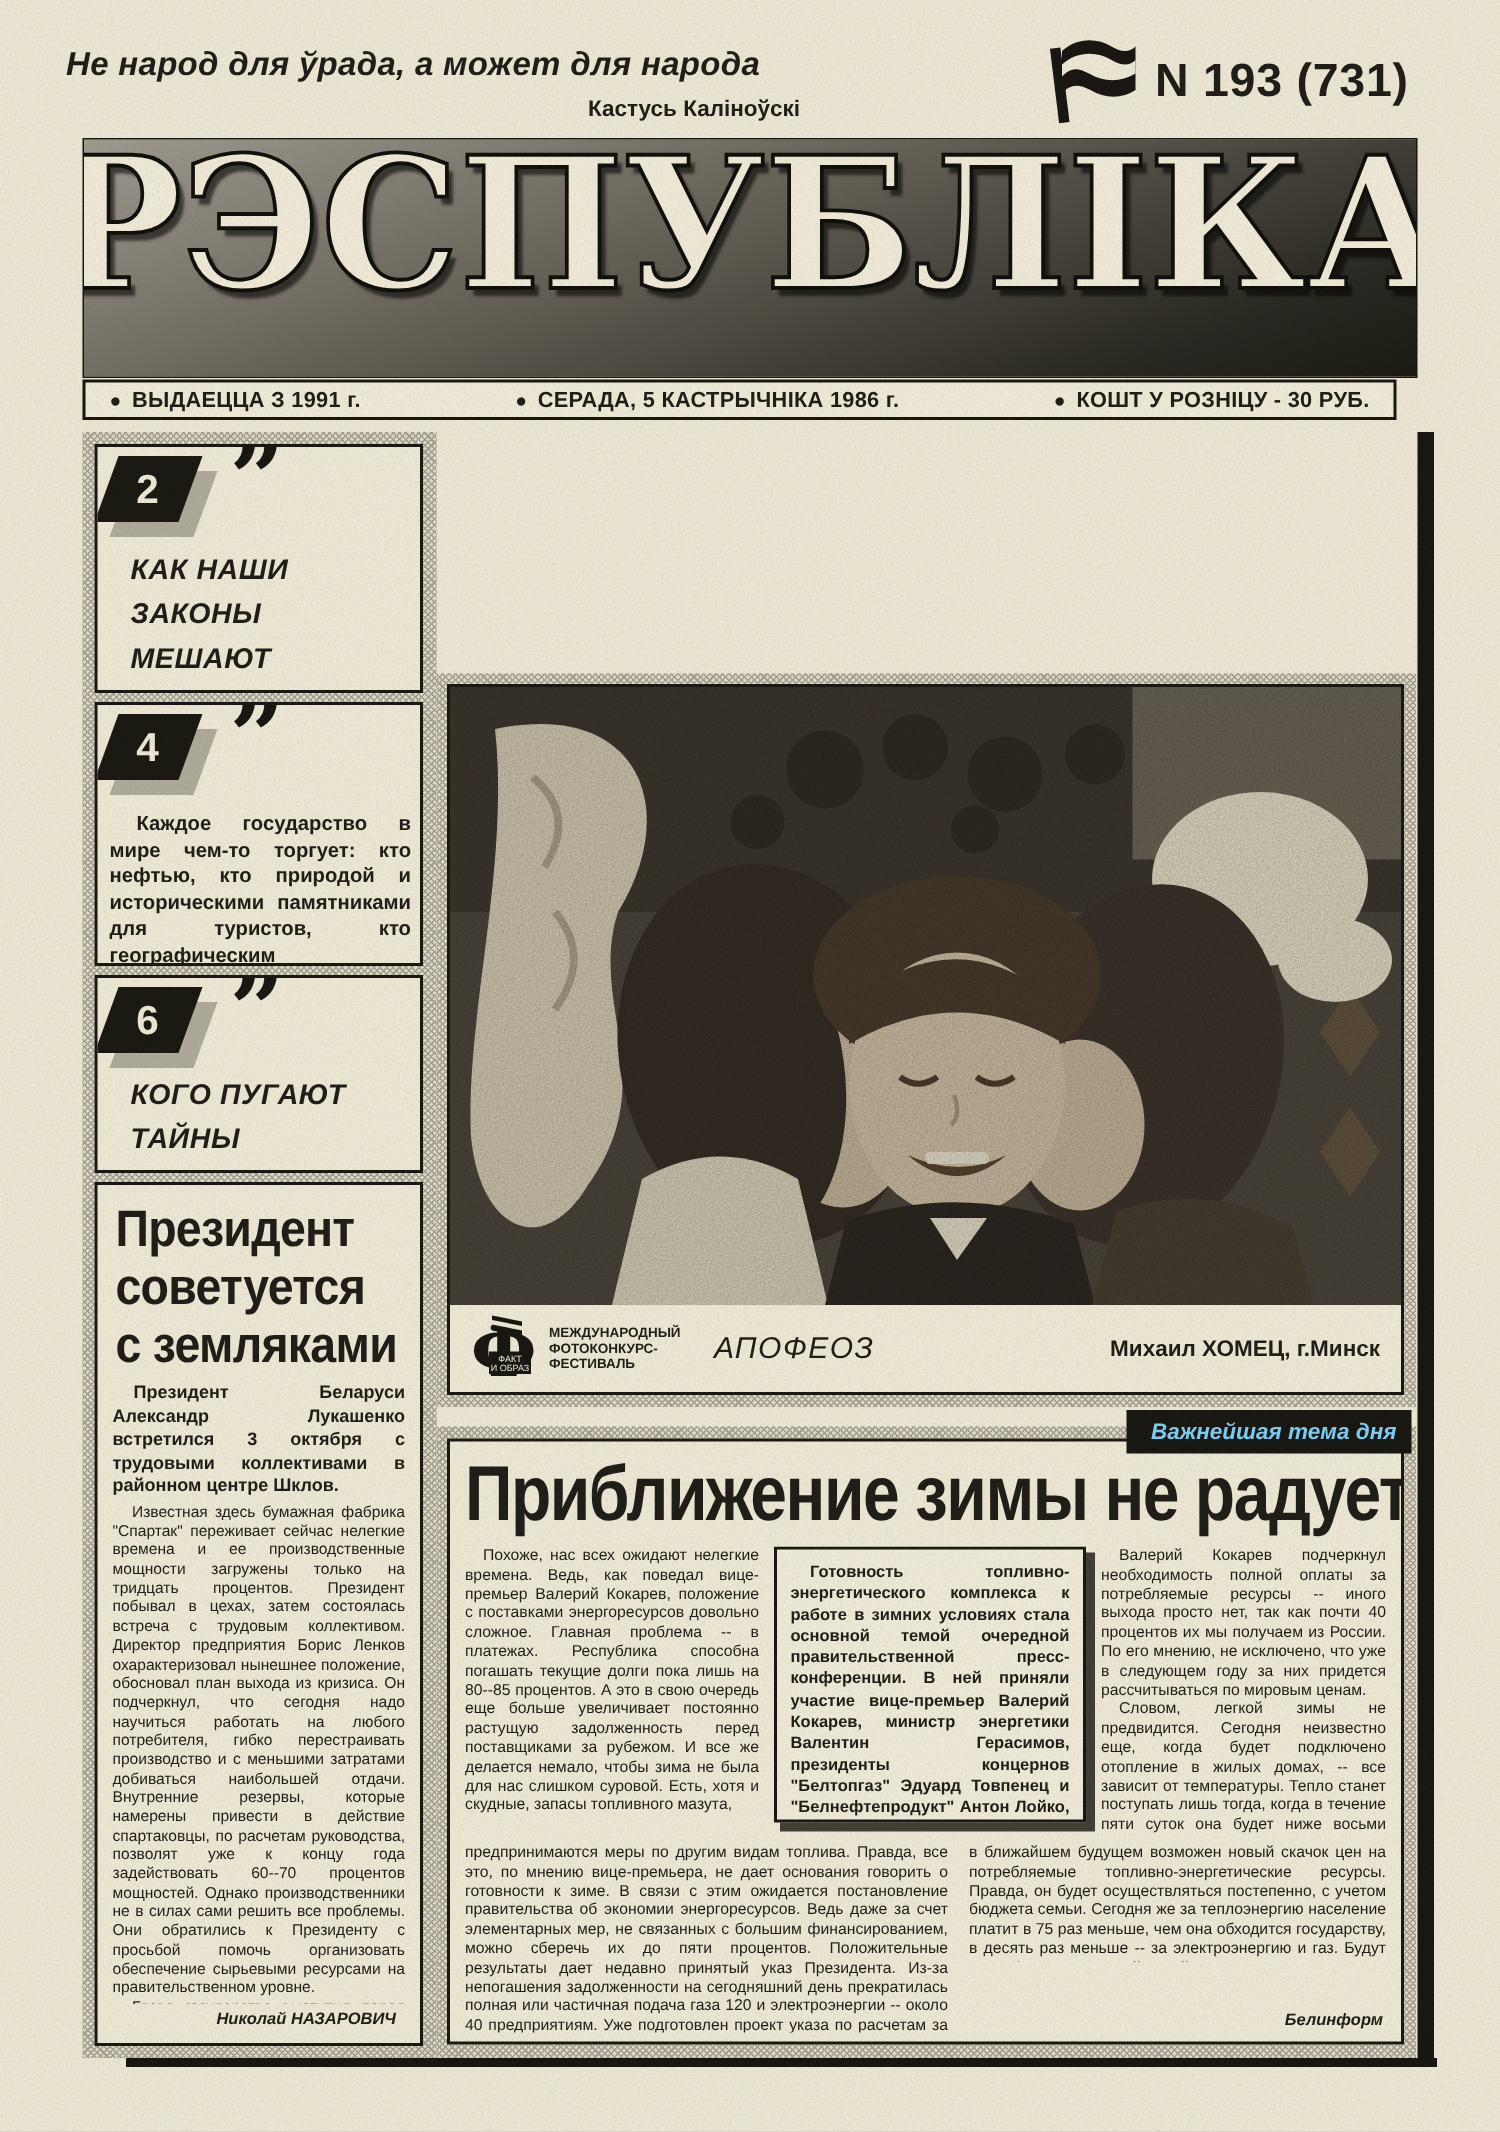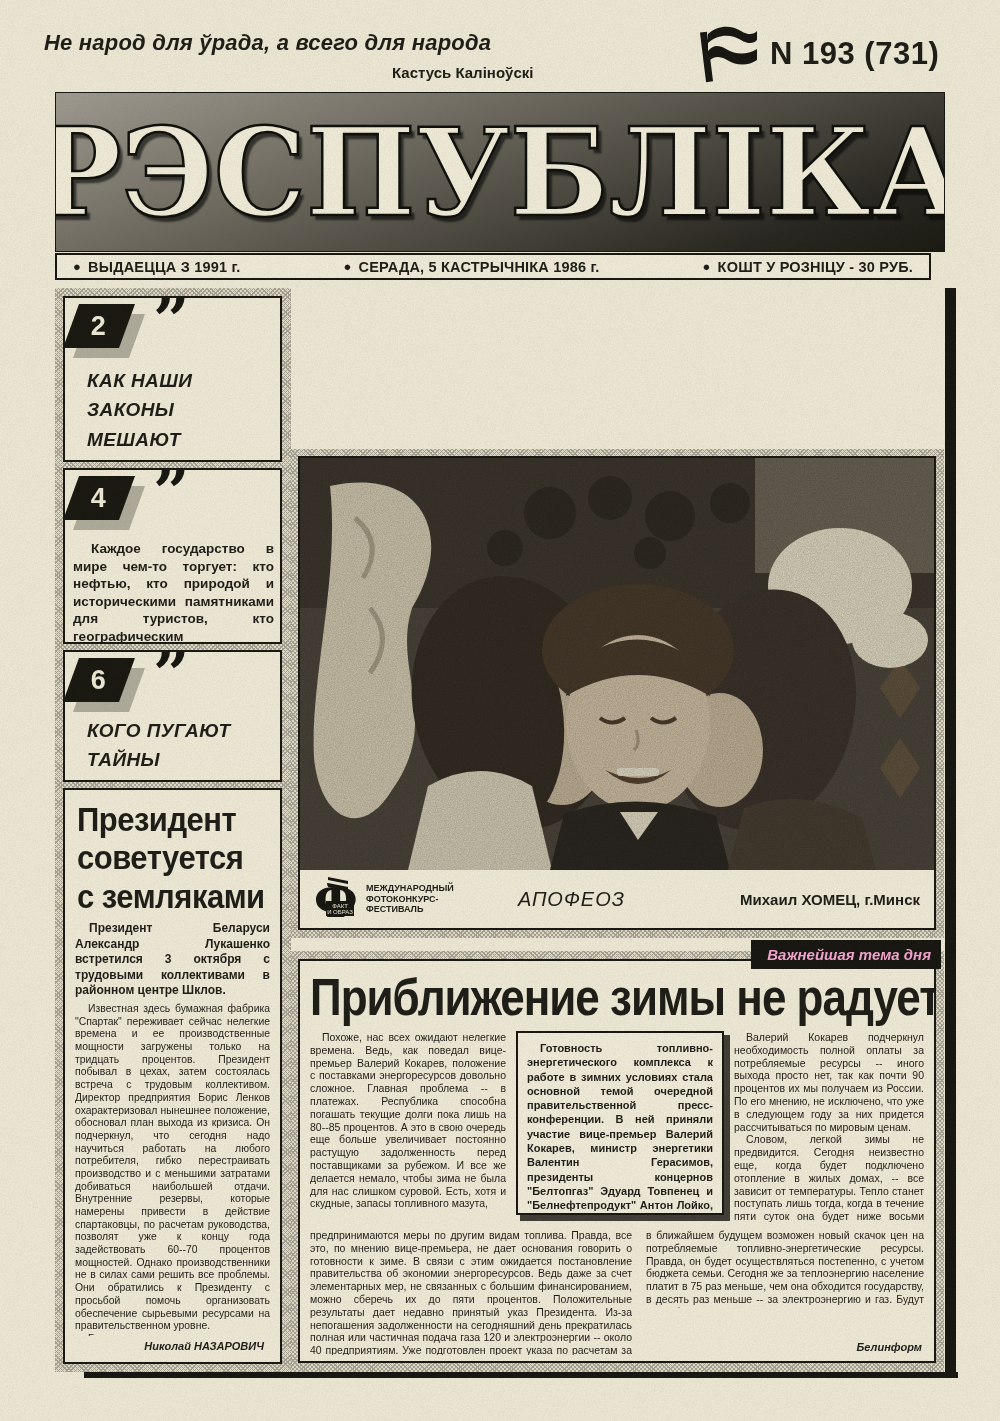--- a/index.html
+++ b/index.html
@@ -7,21 +7,21 @@
         font-family:"Liberation Sans",sans-serif;color:#1c1b15;overflow:hidden;}
   .abs{position:absolute;}
   
   .motto{left:44px;top:30px;font-size:22px;font-weight:bold;font-style:italic;letter-spacing:.2px;}
   .motto-author{left:392px;top:64px;font-size:15px;font-weight:bold;}
   .issue-no{left:770px;top:36px;font-size:31px;font-weight:bold;letter-spacing:.5px;}
   .flag-svg{left:696px;top:24px;}
   
   .masthead{left:55px;top:92px;width:888px;height:158px;
             background:linear-gradient(160deg,#a29e93 0%,#7b776c 28%,#4e4b42 58%,#26251f 84%,#181811 100%);
-            border:1px solid #15140f;display:flex;align-items:center;justify-content:center;overflow:hidden;}
+            border:1px solid #15140f;display:flex;justify-content:center;overflow:hidden;}
   .masthead-title{font-family:"DejaVu Serif",serif;font-weight:bold;font-size:116px;line-height:1;
             color:#f4f0dc;-webkit-text-stroke:2.5px #0d0d09;text-shadow:4px 5px 2px rgba(0,0,0,.6);
             transform:scaleY(1.05);white-space:nowrap;}
   .date-bar{left:55px;top:253px;width:876px;height:27px;background:#f4f0dd;border:2px solid #15140f;
             box-sizing:border-box;display:flex;align-items:center;justify-content:space-between;
             padding:0 16px;font-size:14.5px;font-weight:bold;letter-spacing:.2px;}
   .date-item{display:flex;align-items:center;gap:7px;white-space:nowrap;}
   .bullet{font-size:13px;}
   
   .hatch{background:
@@ -51,24 +51,24 @@
   .bodytext p{margin:0;text-indent:13px;}
   .pres-body{flex:1;overflow:hidden;}
   .byline{font-weight:bold;font-style:italic;font-size:11px;text-align:right;padding:4px 6px 2px 0;}
   
   .unesco-text{white-space:pre;text-align:right;font-weight:bold;font-size:29px;line-height:1.5;
           letter-spacing:-.3px;transform:scaleY(1.12);transform-origin:top right;padding:8px 10px 0 0;}
   
   .caption{position:absolute;left:0;bottom:0;width:100%;height:58px;background:#f2eeda;
           display:flex;align-items:center;padding:0 14px;box-sizing:border-box;}
   .fest-label{font-size:9px;font-weight:bold;line-height:1.15;width:110px;margin-left:6px;}
-  .cap-title{font-style:italic;font-size:20px;letter-spacing:1px;margin-left:42px;}
+  .cap-title{font-style:italic;font-size:20px;letter-spacing:1px;}
   .cap-credit{margin-left:auto;font-weight:bold;font-size:15px;}
   
-  .badge{left:751px;top:940px;width:190px;height:29px;background:#15140f;color:#f9a8d4;z-index:5;
+  .badge{left:751px;top:940px;width:190px;height:29px;background:#15140f;color:#7dd3fc;z-index:5;
          display:flex;align-items:center;justify-content:flex-end;padding-right:10px;box-sizing:border-box;
          font-style:italic;font-weight:bold;font-size:15px;}
   .winter-in{display:flex;flex-direction:column;padding:6px 10px;}
   .winter-head{text-align:center;font-weight:bold;font-size:44px;letter-spacing:-1px;line-height:60px;
          transform:scaleY(1.18);white-space:nowrap;}
   .wrow1{display:flex;gap:10px;height:192px;overflow:hidden;margin-top:4px;}
   .wrow2{display:flex;gap:14px;flex:1;overflow:hidden;margin-top:6px;}
   .wcol{font-size:10.5px;line-height:1.22;text-align:justify;overflow:hidden;}
   .wcol p{margin:0;text-indent:12px;}
   .c1{flex:0 0 196px;}
@@ -81,21 +81,21 @@
   .b-left{flex:0 0 322px;}
   .b-right{flex:1;display:flex;flex-direction:column;}
   .b-right .txt{flex:1;overflow:hidden;}
   .noise{position:absolute;left:0;top:0;width:1000px;height:1421px;pointer-events:none;opacity:.45;z-index:9;}
 </style>
 </head>
 <body>
 
 <div class="page">
 
-  <div class="abs motto">Не народ для ўрада, а всего для народа</div>
+  <div class="abs motto">Не народ для ўрада, а может для народа</div>
   <div class="abs motto-author">Кастусь  Каліноўскі</div>
   <svg class="abs flag-svg" width="64" height="60" viewBox="0 0 64 60">
     <rect x="7" y="8" width="7" height="50" fill="#15140f" transform="rotate(-7 10 33)"></rect>
     <path d="M12 10 C 22 1, 35 1, 45 7 C 53 12, 58 10, 61 7 L61 36 C 52 42, 41 42, 31 36 C 22 31, 17 33, 12 38 Z" fill="#15140f"></path>
     <path d="M12 19 C 22 10, 35 10, 45 16 C 53 21, 58 19, 61 16 L61 25 C 51 31, 40 31, 30 25 C 21 20, 17 22, 12 27 Z" fill="#f2eeda"></path>
   </svg>
   <div class="abs issue-no">N 193 (731)</div>
 
   <div class="abs masthead">
     <div class="masthead-title">РЭСПУБЛІКА</div>
@@ -247,21 +247,21 @@
       <div class="wrow1">
         <div class="wcol c1">
           <p>Похоже, нас всех ожидают нелегкие времена. Ведь, как поведал вице-премьер Валерий Кокарев, положение с поставками энергоресурсов довольно сложное. Главная проблема -- в платежах. Республика способна погашать текущие долги пока лишь на 80--85 процентов. А это в свою очередь еще больше увеличивает постоянно растущую задолженность перед поставщиками за рубежом. И все же делается немало, чтобы зима не была для нас слишком суровой. Есть, хотя и скудные, запасы топливного мазута,</p>
         </div>
         <div class="cbox">
           <div class="insert">
             <p>Готовность топливно-энергетического комплекса к работе в зимних условиях стала основной темой очередной правительственной пресс-конференции. В ней приняли участие вице-премьер Валерий Кокарев, министр энергетики Валентин Герасимов, президенты концернов "Белтопгаз" Эдуард Товпенец и "Белнефтепродукт" Антон Лойко, другие представители государственных структур.</p>
           </div>
         </div>
         <div class="wcol c3">
-          <p>Валерий Кокарев подчеркнул необходимость полной оплаты за потребляемые ресурсы -- иного выхода просто нет, так как почти 90 процентов их мы получаем из России. По его мнению, не исключено, что уже в следующем году за них придется рассчитываться по мировым ценам.</p>
+          <p>Валерий Кокарев подчеркнул необходимость полной оплаты за потребляемые ресурсы -- иного выхода просто нет, так как почти 40 процентов их мы получаем из России. По его мнению, не исключено, что уже в следующем году за них придется рассчитываться по мировым ценам.</p>
           <p>Словом, легкой зимы не предвидится. Сегодня неизвестно еще, когда будет подключено отопление в жилых домах, -- все зависит от температуры. Тепло станет поступать лишь тогда, когда в течение пяти суток она будет ниже восьми градусов. Но, похоже, и после этого легче не станет. Ведь</p>
         </div>
       </div>
       <div class="wrow2">
         <div class="wcol b-left">
           <p style="text-indent:0;">предпринимаются меры по другим видам топлива. Правда, все это, по мнению вице-премьера, не дает основания говорить о готовности к зиме. В связи с этим ожидается постановление правительства об экономии энергоресурсов. Ведь даже за счет элементарных мер, не связанных с большим финансированием, можно сберечь их до пяти процентов. Положительные результаты дает недавно принятый указ Президента. Из-за непогашения задолженности на сегодняшний день прекратилась полная или частичная подача газа 120 и электроэнергии -- около 40 предприятиям. Уже подготовлен проект указа по расчетам за топливно-энергетические ресурсы.</p>
         </div>
         <div class="b-right">
           <div class="wcol txt">в ближайшем будущем возможен новый скачок цен на потребляемые топливно-энергетические ресурсы. Правда, он будет осуществляться постепенно, с учетом бюджета семьи. Сегодня же за теплоэнергию население платит в 75 раз меньше, чем она обходится государству, в десять раз меньше -- за электроэнергию и газ. Будут неудобства и с горячей водой. Есть предположение, что она будет в наших квартирах только три дня в неделю. Уже сейчас каждый может сам позаботиться о себе, и прежде всего необходимо хорошо утеплить окна, двери. Тогда и холода будут не такими уж сильно ощутимыми.</div>
           <div class="byline" style="padding-right:2px;margin-top:29px;">Белинформ</div>

